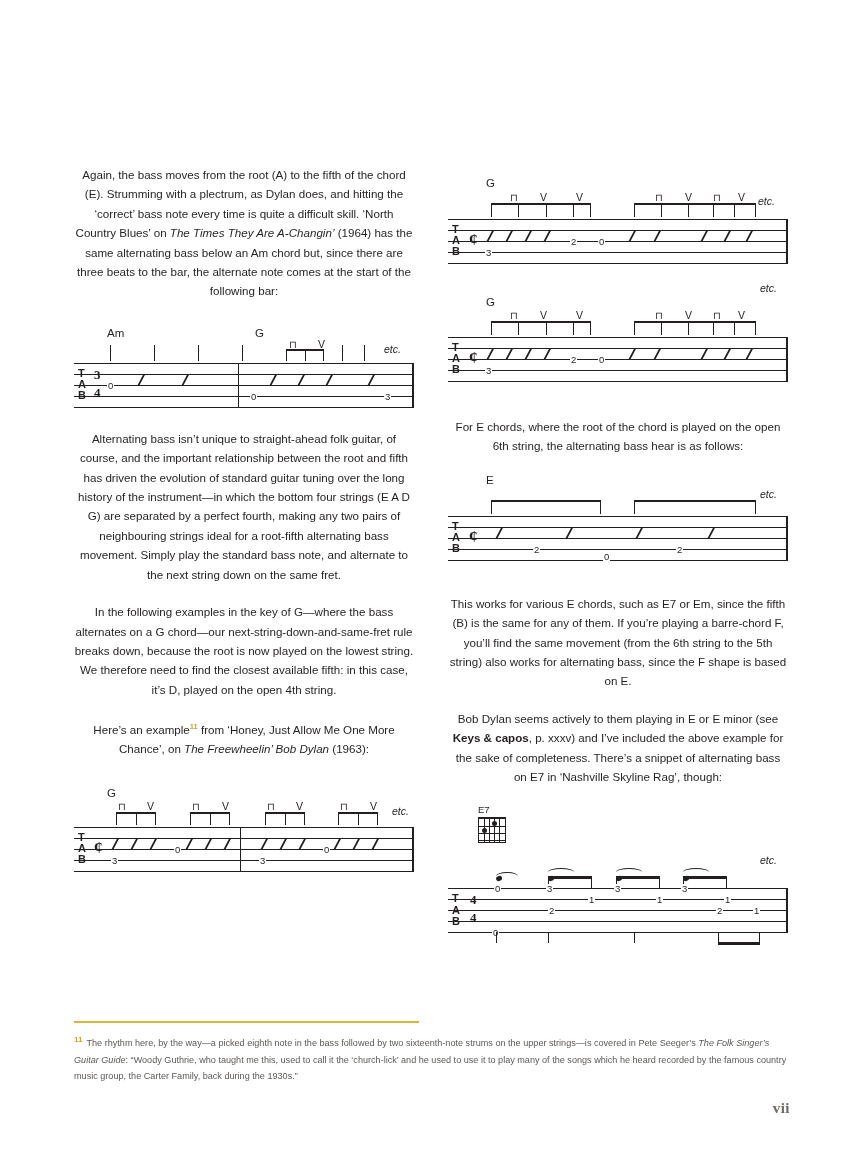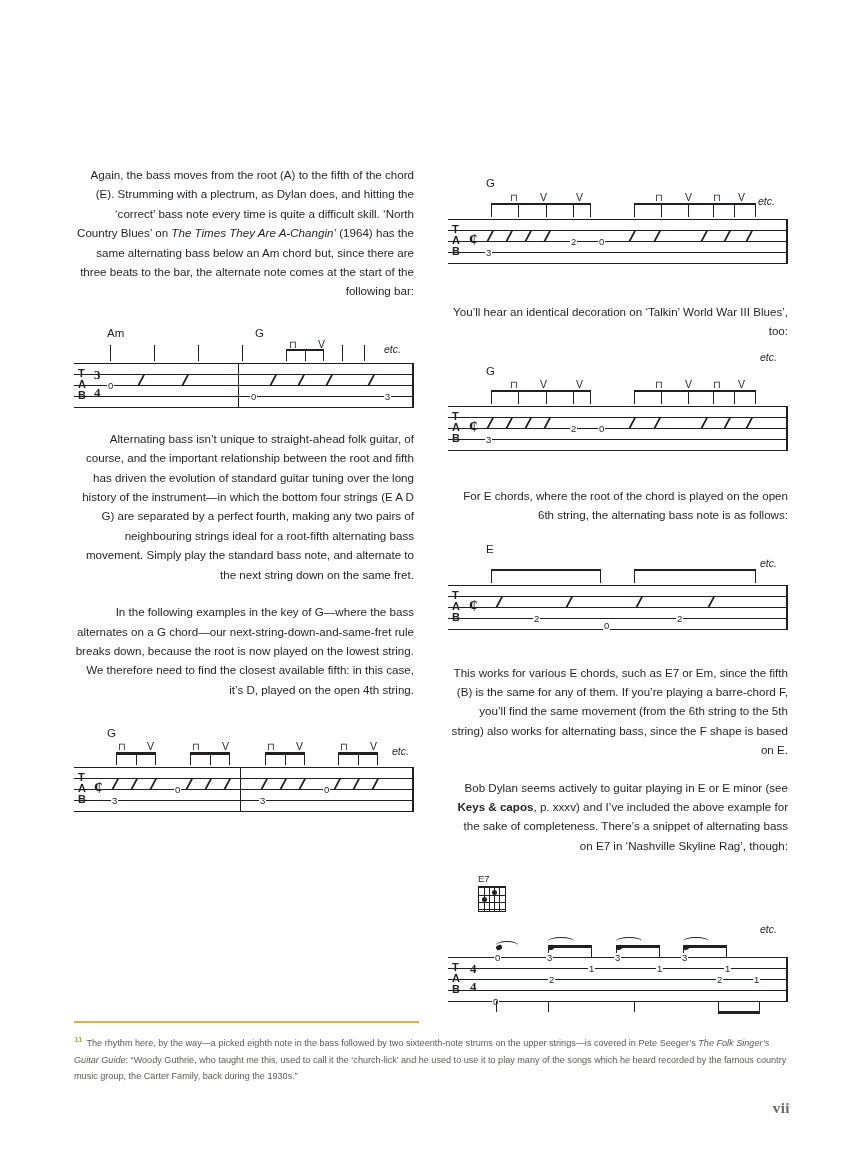--- a/index.html
+++ b/index.html
@@ -27,21 +27,21 @@
     top: 165px;
   }
   .col-left { left: 74px; }
   .col-right { left: 448px; }
 
   p.body {
     font-size: 11.6px;
     line-height: 19.4px;
     margin: 0 0 18px 0;
     color: #231f20;
-    text-align: right;
+    text-align: center;
   }
   .ital { font-style: italic; }
   .bold { font-weight: bold; }
   sup.fn {
     font-size: 7.5px;
     color: #c8a23a;
     vertical-align: super;
     font-weight: bold;
   }
 
@@ -291,20 +291,21 @@
         <div class="fretnum" style="left:176px; top:29px;">0</div>
         <div class="fretnum" style="left:310px; top:29px;">3</div>
       </div>
     </div>
 
 
     <p class="body">Alternating bass isn’t unique to straight-ahead folk guitar, of course, and the important relationship between the root and fifth has driven the evolution of standard guitar tuning over the long history of the instrument—in which the bottom four strings (E A D G) are separated by a perfect fourth, making any two pairs of neighbouring strings ideal for a root-fifth alternating bass movement. Simply play the standard bass note, and alternate to the next string down on the same fret.</p>
 
     <p class="body">In the following examples in the key of G—where the bass alternates on a G chord—our next-string-down-and-same-fret rule breaks down, because the root is now played on the lowest string. We therefore need to find the closest available fifth: in this case, it’s D, played on the open 4th string.</p>
 
+    <p class="body"><span>Here’s an example</span><sup class="fn">11</sup><span> from ‘Honey, Just Allow Me One More Chance’, on </span><span class="ital">The Freewheelin’ Bob Dylan</span><span> (1963):</span></p>
 
     <div class="tabblock" style="height:110px; margin-top:28px;">
       <div class="chordname" style="left:33px; top:0px;">G</div>
       <div class="etc" style="left:318px; top:18px;">etc.</div>
 
       <div class="downstroke" style="left:44px; top:16px;"></div>
       <div class="upstroke" style="left:73px; top:15px;"></div>
       <div class="downstroke" style="left:118px; top:16px;"></div>
       <div class="upstroke" style="left:148px; top:15px;"></div>
       <div class="downstroke" style="left:193px; top:16px;"></div>
@@ -413,21 +414,20 @@
         <div class="slash" style="left:255px; top:12px;"></div>
         <div class="slash" style="left:278px; top:12px;"></div>
         <div class="slash" style="left:300px; top:12px;"></div>
 
         <div class="fretnum" style="left:37px; top:29px;">3</div>
         <div class="fretnum" style="left:122px; top:18px;">2</div>
         <div class="fretnum" style="left:150px; top:18px;">0</div>
       </div>
     </div>
 
-    <p class="body" style="margin-top:20px;">You’ll hear an identical decoration on ‘Talkin’ World War III Blues’, too:</p>
 
     <div class="tabblock" style="height:105px; margin-top:8px;">
       <div class="chordname" style="left:38px; top:6px;">G</div>
       <div class="etc" style="left:312px; top:-8px;">etc.</div>
 
       <div class="downstroke" style="left:62px; top:22px;"></div>
       <div class="upstroke" style="left:92px; top:21px;"></div>
       <div class="upstroke" style="left:128px; top:21px;"></div>
       <div class="downstroke" style="left:207px; top:22px;"></div>
       <div class="upstroke" style="left:237px; top:21px;"></div>
@@ -469,21 +469,21 @@
         <div class="slash" style="left:255px; top:12px;"></div>
         <div class="slash" style="left:278px; top:12px;"></div>
         <div class="slash" style="left:300px; top:12px;"></div>
 
         <div class="fretnum" style="left:37px; top:29px;">3</div>
         <div class="fretnum" style="left:122px; top:18px;">2</div>
         <div class="fretnum" style="left:150px; top:18px;">0</div>
       </div>
     </div>
 
-    <p class="body" style="margin-top:22px;">For E chords, where the root of the chord is played on the open 6th string, the alternating bass note is as follows:</p>
+    <p class="body" style="margin-top:22px;">For E chords, where the root of the chord is played on the open 6th string, the alternating bass hear is as follows:</p>
 
     <div class="tabblock" style="height:100px; margin-top:16px;">
       <div class="chordname" style="left:38px; top:0px;">E</div>
       <div class="etc" style="left:312px; top:14px;">etc.</div>
 
       <div class="beam" style="left:43px; top:26px; width:110px;"></div>
       <div class="beam" style="left:186px; top:26px; width:122px;"></div>
       <div class="stem" style="left:43px; top:26px; height:14px;"></div>
       <div class="stem" style="left:152px; top:26px; height:14px;"></div>
       <div class="stem" style="left:186px; top:26px; height:14px;"></div>
@@ -505,21 +505,21 @@
         <div class="slash" style="left:262px; top:12px;"></div>
 
         <div class="fretnum" style="left:85px; top:29px;">2</div>
         <div class="fretnum" style="left:155px; top:36px;">0</div>
         <div class="fretnum" style="left:228px; top:29px;">2</div>
       </div>
     </div>
 
     <p class="body" style="margin-top:20px;">This works for various E chords, such as E7 or Em, since the fifth (B) is the same for any of them. If you’re playing a barre-chord F, you’ll find the same movement (from the 6th string to the 5th string) also works for alternating bass, since the F shape is based on E.</p>
 
-    <p class="body"><span>Bob Dylan seems actively to guitar playing in E or E minor (see </span><span class="bold">Keys &amp; capos</span><span>, p. xxxv) and I’ve included the above example for the sake of completeness. There’s a snippet of alternating bass on E7 in ‘Nashville Skyline Rag’, though:</span></p>
+    <p class="body"><span>Bob Dylan seems actively to them playing in E or E minor (see </span><span class="bold">Keys &amp; capos</span><span>, p. xxxv) and I’ve included the above example for the sake of completeness. There’s a snippet of alternating bass on E7 in ‘Nashville Skyline Rag’, though:</span></p>
 
     <div class="tabblock" style="height:130px; margin-top:6px;">
       <div class="chorddiag" style="left:30px; top:0px;">
         <div class="cd-name">E7</div>
         <div class="cd-grid">
           <div class="v" style="left:5px;"></div>
           <div class="v" style="left:10px;"></div>
           <div class="v" style="left:15px;"></div>
           <div class="v" style="left:20px;"></div>
           <div class="h" style="top:7px;"></div>

